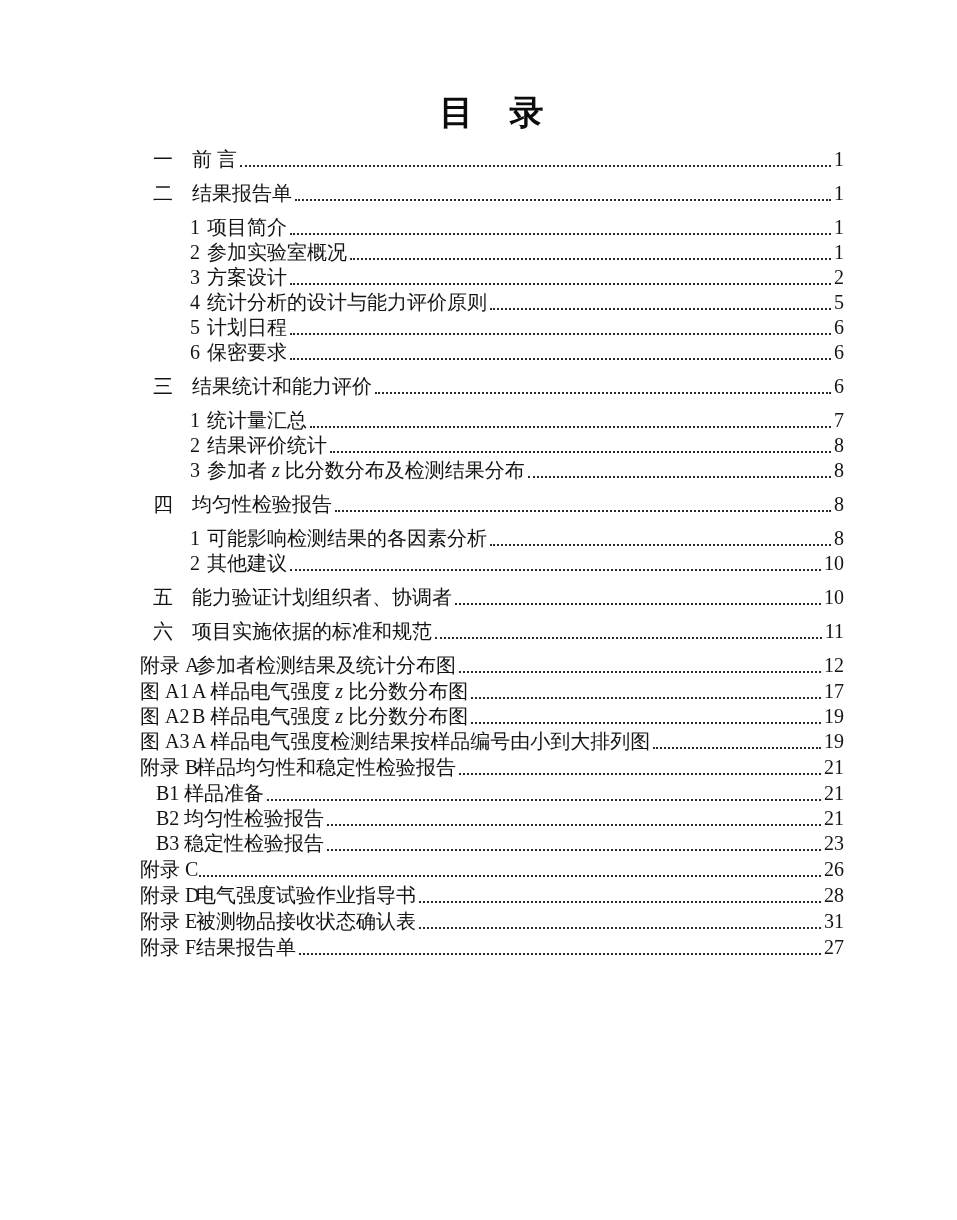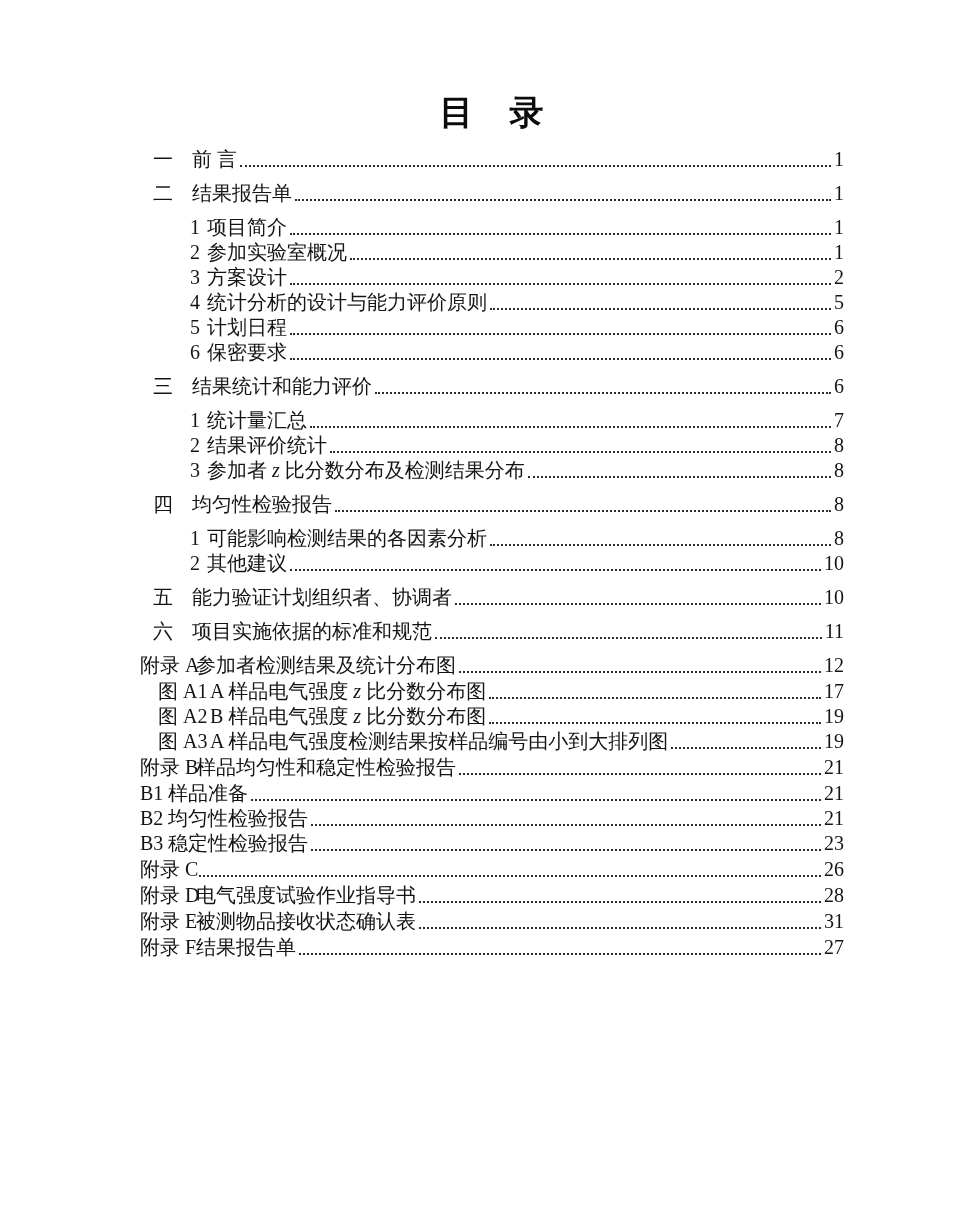--- a/index.html
+++ b/index.html
@@ -66,23 +66,23 @@
   }
   
   .lv-ch { margin: 9px 0; }
   .lv-ch .num { padding-left: 13px; width: 39px; }
   
   .lv-app { margin: 1px 0; }
   .lv-app .num { width: 56px; }
   
   .lv-sub .num { margin-left: 50px; width: 17px; }
   
-  .lv-fig .num { margin-left: 18px; width: 52px; }
-  
-  .lv-bsub .num { width: 28px; }
+  .lv-fig .num { width: 52px; }
+  
+  .lv-bsub .num { margin-left: 16px; width: 28px; }
 </style>
 </head>
 <body>
 
 <div class="page">
   <h1 class="doc-title">目　录</h1>
   <div class="toc">
       <div class="toc-row lv-ch">
     <span class="num">一</span>
     <span class="lbl">前 言</span>

